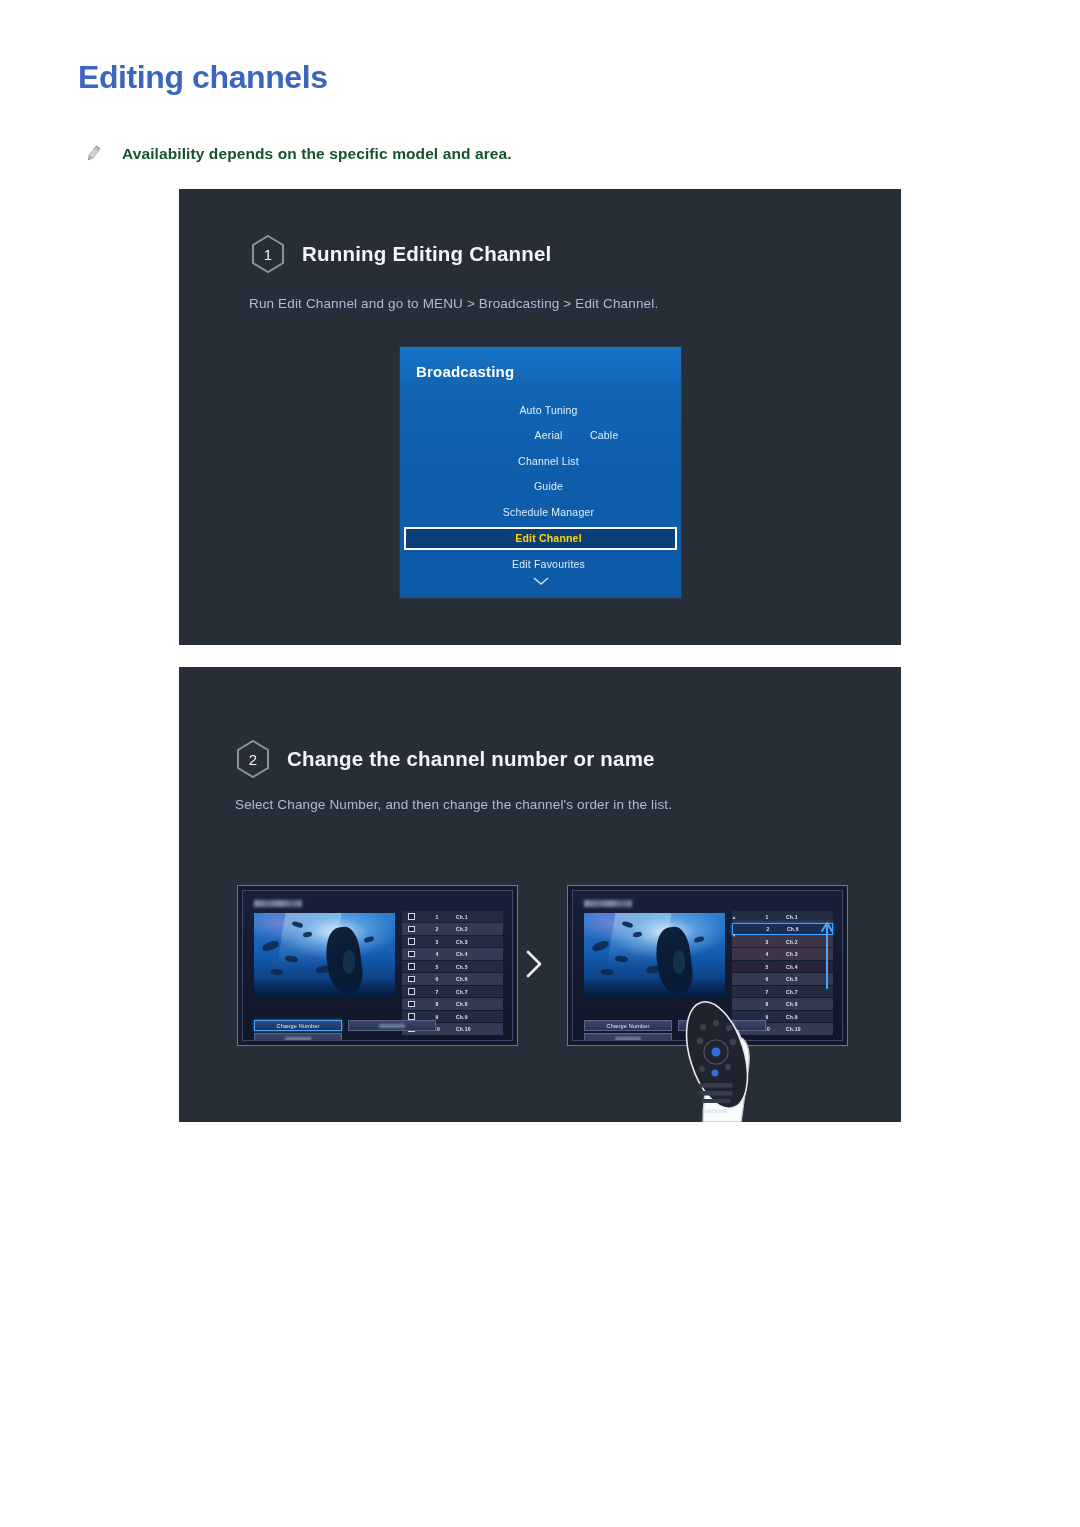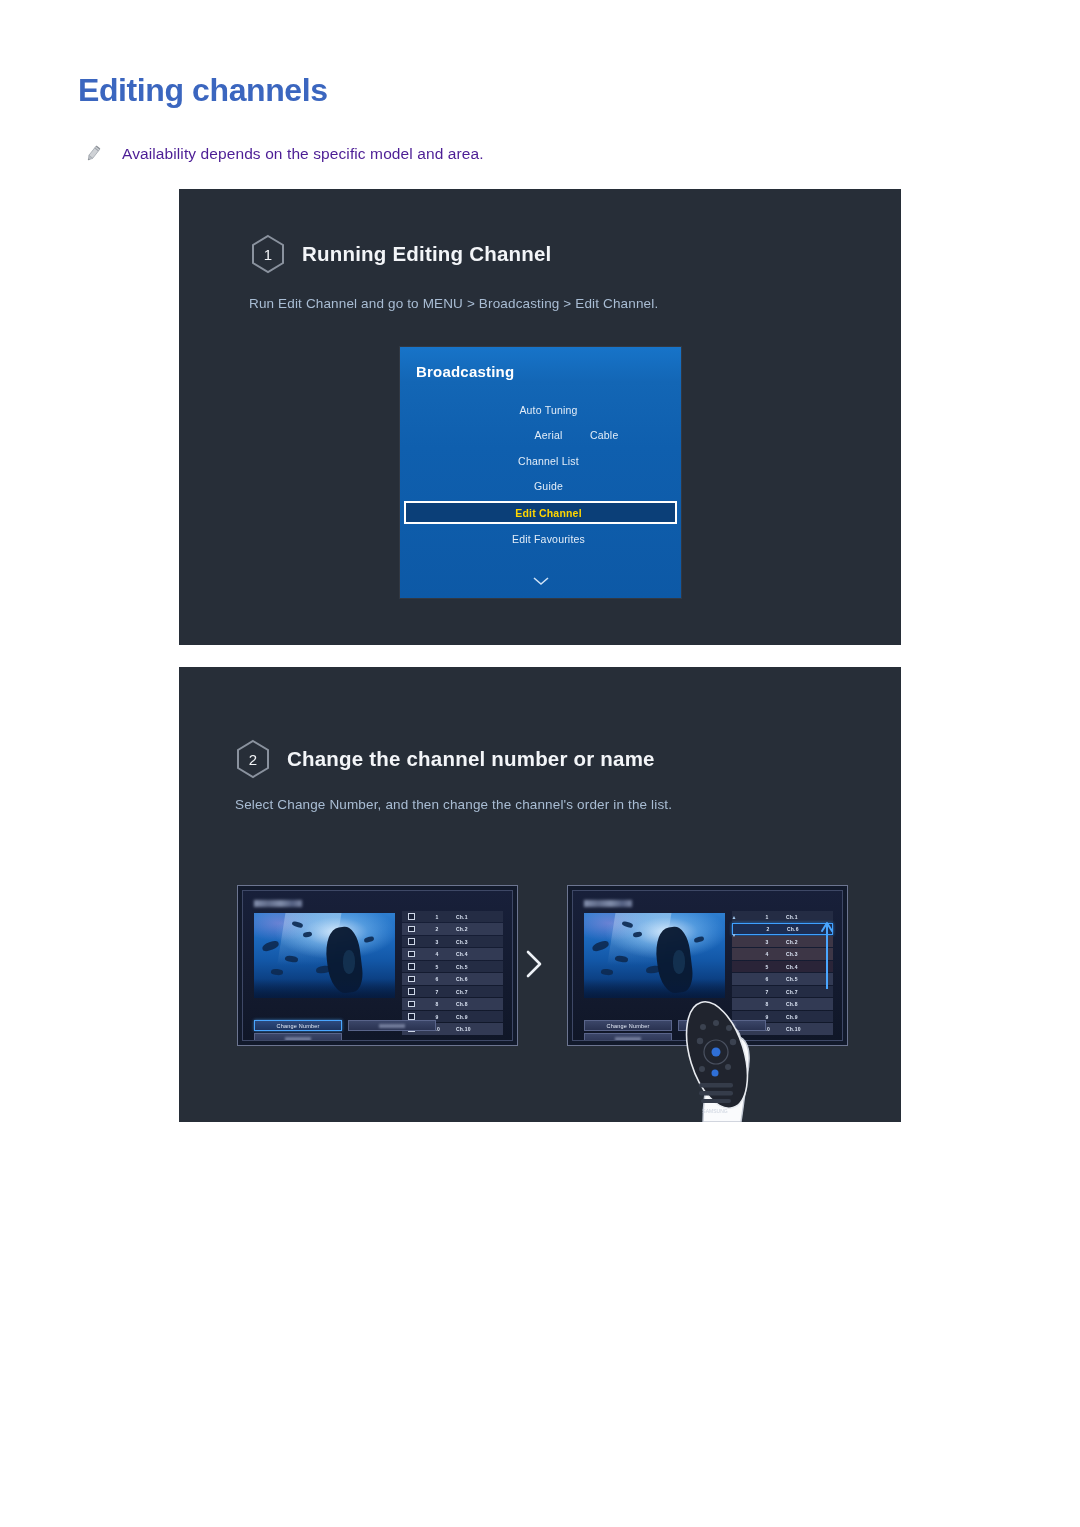--- a/index.html
+++ b/index.html
@@ -12,21 +12,21 @@
     height: 1527px;
     position: relative;
     font-family: "Liberation Sans", sans-serif;
     overflow: hidden;
   }
 
   
   .page-title {
     position: absolute;
     left: 78px;
-    top: 72px;
+    top: 59px;
     font-size: 32px;
     font-weight: bold;
     color: #3b66bf;
     letter-spacing: -0.4px;
   }
   .note-row {
     position: absolute;
     left: 82px;
     top: 143px;
     display: flex;
@@ -35,23 +35,24 @@
   .note-icon {
     width: 22px;
     height: 22px;
     flex: 0 0 22px;
     position: relative;
     top: 0px;
   }
   .note-text {
     margin-left: 18px;
     font-size: 15.5px;
-    color: #4c1d95;
+    color: #14532d;
     line-height: 22px;
     letter-spacing: 0.1px;
+    font-weight: bold;
   }
 
   
   .panel {
     position: absolute;
     left: 179px;
     width: 722px;
     background: #272e38;
     overflow: hidden;
   }
@@ -394,20 +395,23 @@
       </div>
       <div class="tvmenu-item">
         <span class="lbl">Aerial</span>
         <span class="val">Cable</span>
       </div>
       <div class="tvmenu-item">
         <span class="lbl">Channel List</span>
       </div>
       <div class="tvmenu-item">
         <span class="lbl">Guide</span>
+      </div>
+      <div class="tvmenu-item">
+        <span class="lbl">Schedule Manager</span>
       </div>
       <div class="tvmenu-item selected">
         <span class="lbl">Edit Channel</span>
       </div>
       <div class="tvmenu-item">
         <span class="lbl">Edit Favourites</span>
       </div>
     </div>
 
     <div class="tvmenu-caret">

